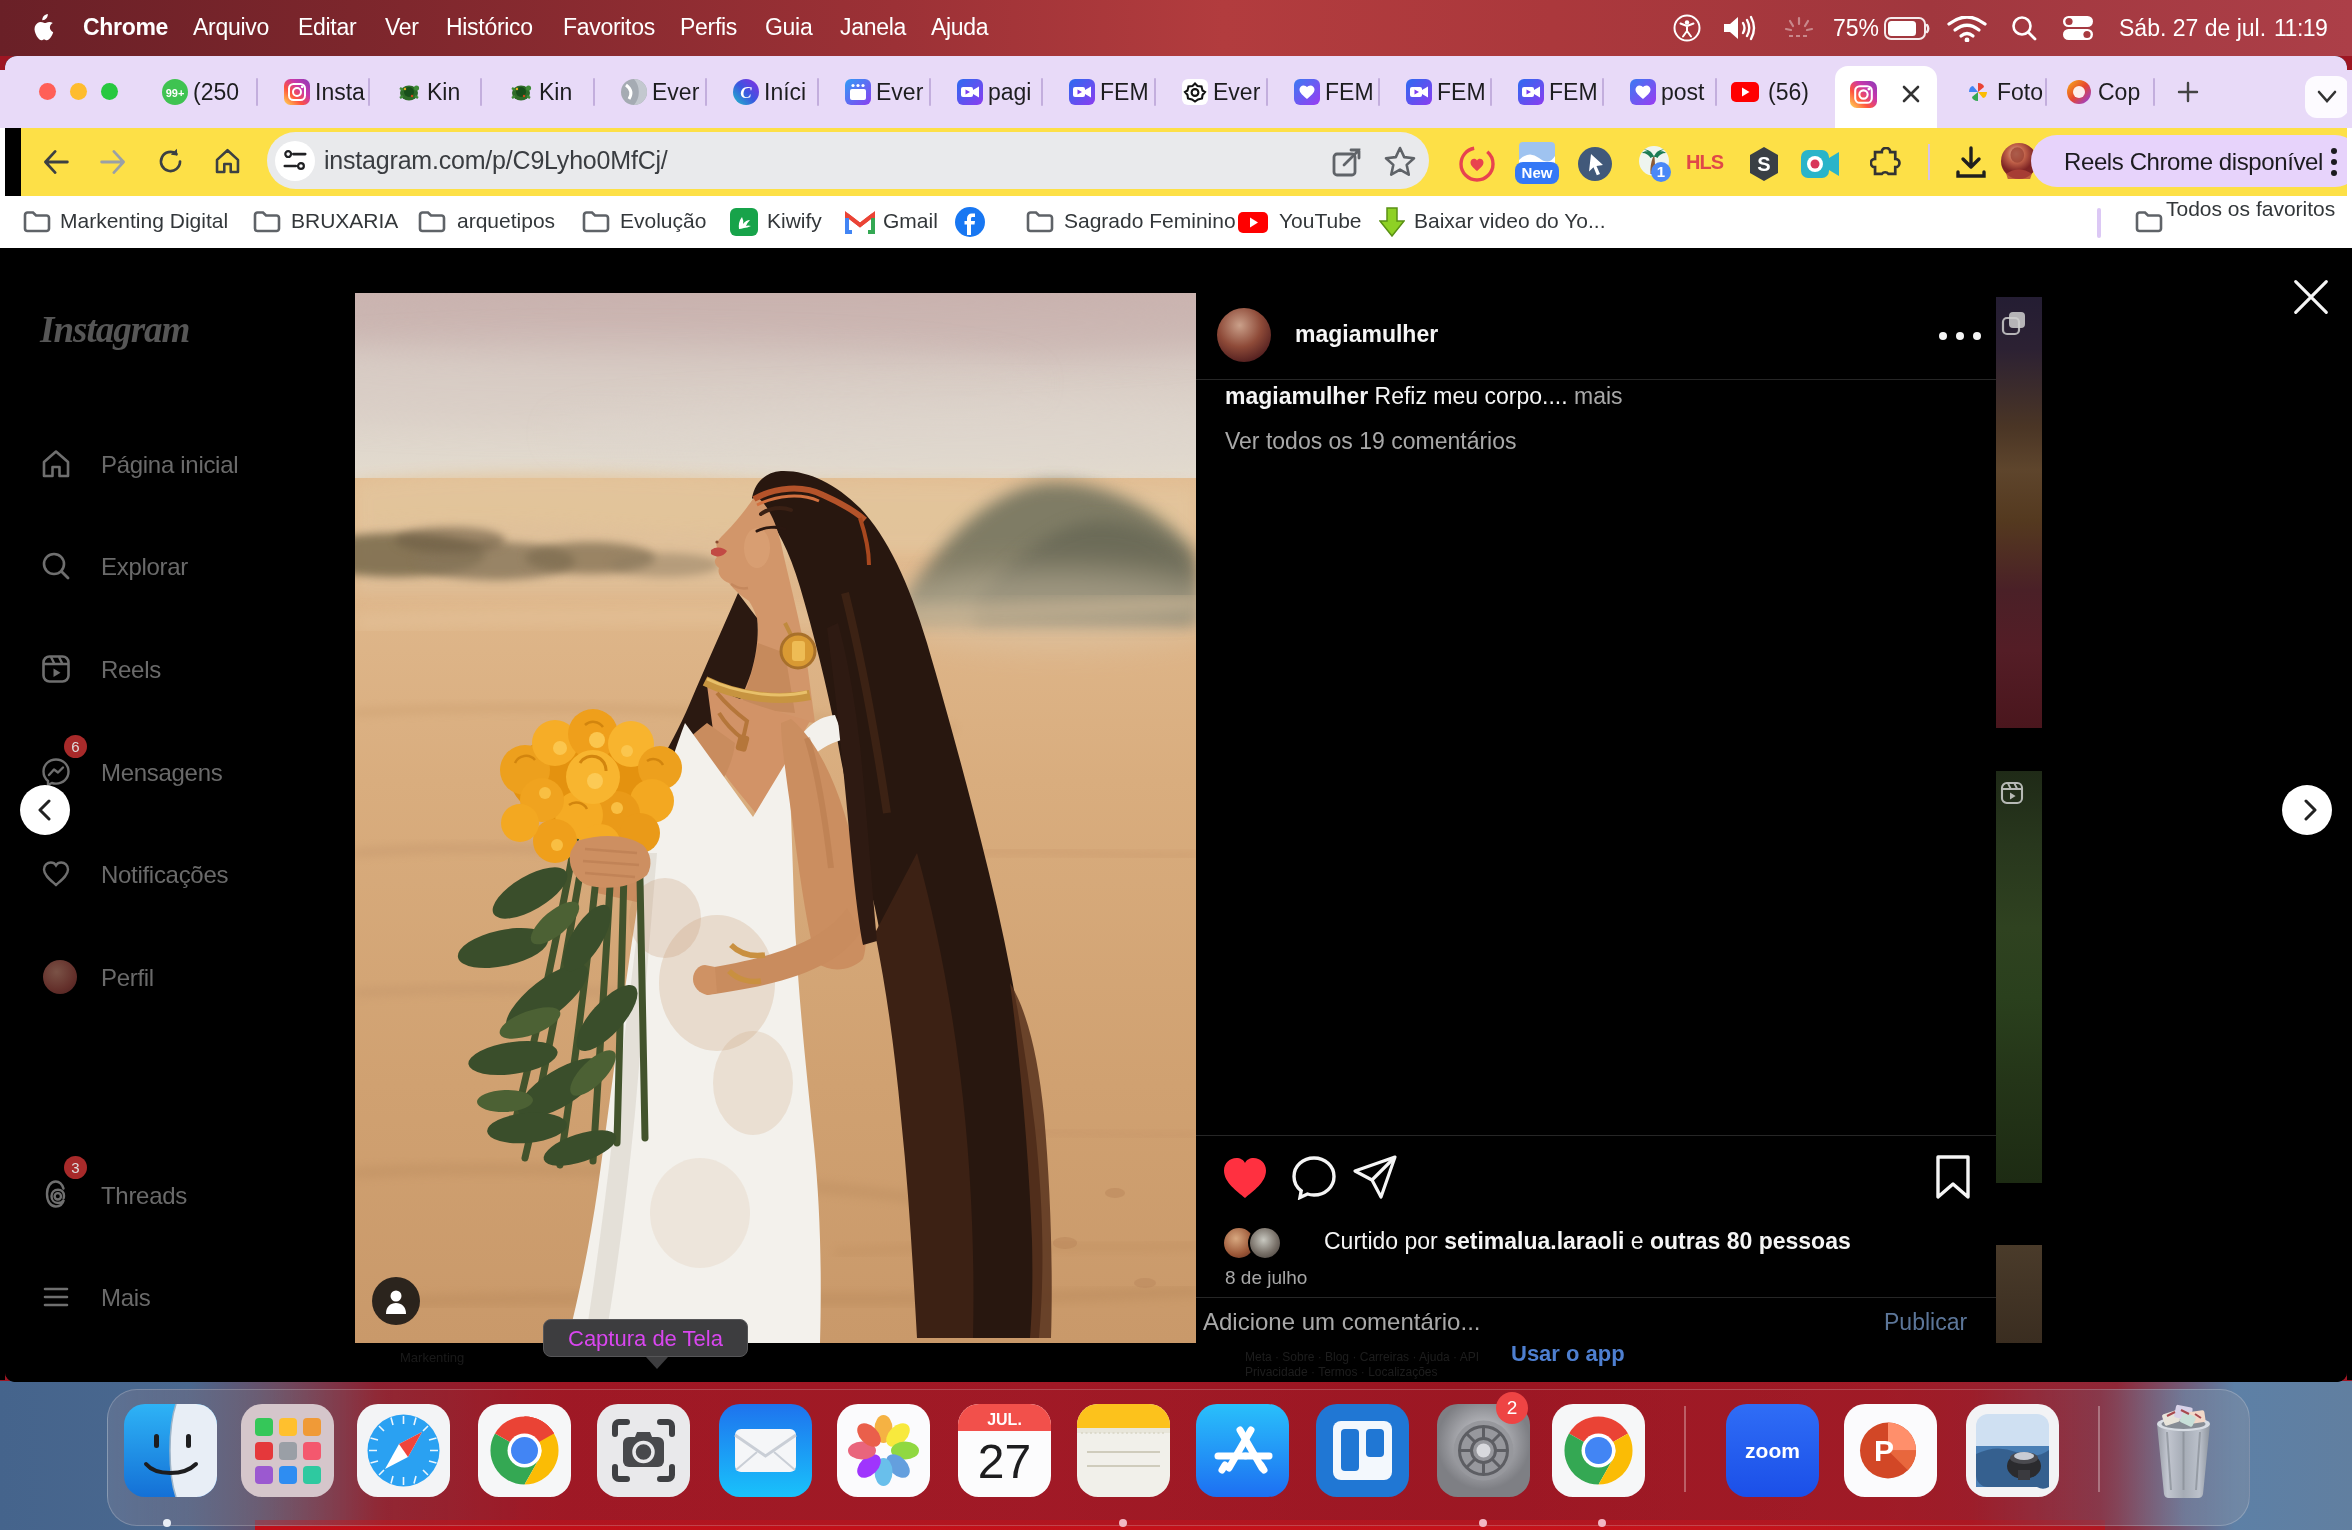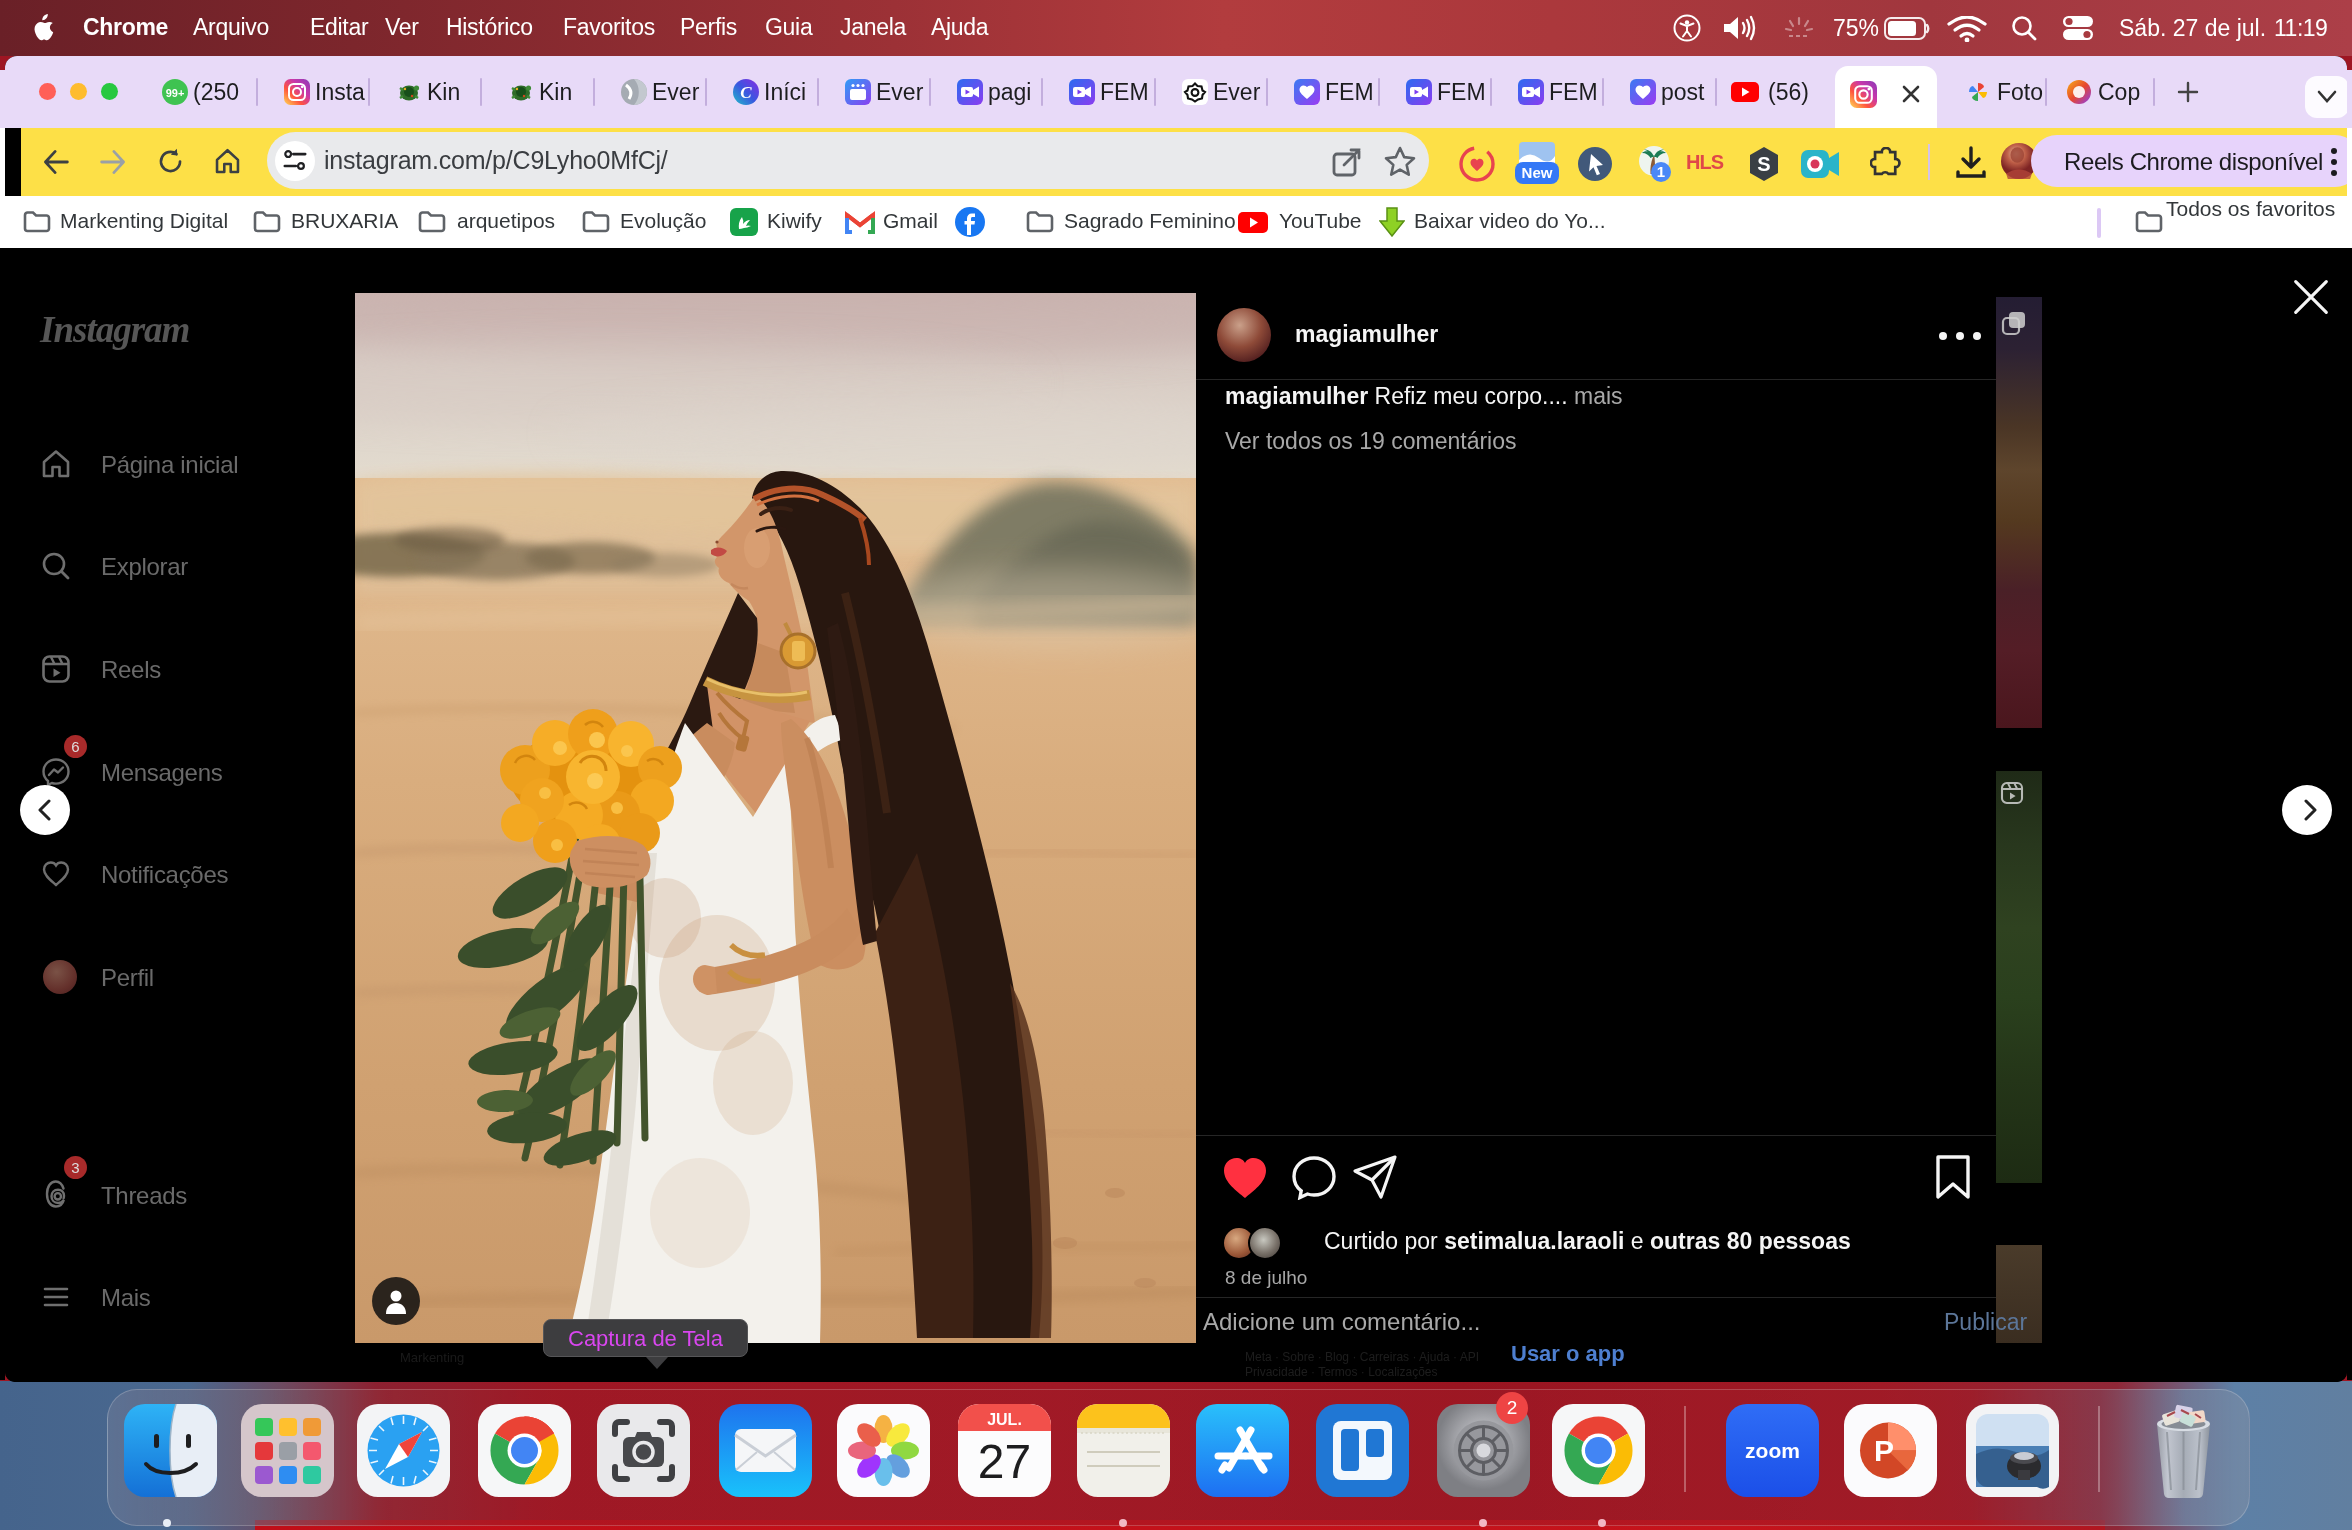--- a/index.html
+++ b/index.html
@@ -31,21 +31,21 @@
   <div id="wall-top" class="abs"></div>
   <div id="wall-bottom" class="abs"></div>
   <div id="wall-strip" class="abs"></div>
 
   <div id="menubar" class="abs" style="left:0;top:0;width:2352px;height:45px;color:#fff;">
     <svg class="abs" style="left:32px;top:14px" width="23" height="28" viewBox="0 0 23 28">
       <path fill="#fff" d="M15.8 0c.2 1.6-.5 3.2-1.4 4.3-1 1.2-2.6 2.1-4.1 2-.2-1.6.6-3.2 1.5-4.2C12.7 1 14.4.1 15.8 0zM20.8 8.9c-2.1-1.3-4.8-1-6.5-.2-.9.4-1.6.4-2.5 0-1.8-.8-4.2-1.2-6.2.2-2.8 1.9-3.7 5.4-2.7 8.9.9 3.1 2.5 6 4.6 7.7 1 .8 2.1.9 3.2.4.9-.4 1.8-.5 2.8 0 1.1.5 2.2.4 3.2-.4 2.2-1.7 4-5.2 4.5-7.3-2.2-1-3.4-2.8-3.3-4.9.1-1.9 1.2-3.4 2.9-4.4z"></path>
     </svg>
     <div class="abs mb" style="left:83px;font-weight:bold;">Chrome</div>
     <div class="abs mb" style="left:193px;">Arquivo</div>
-    <div class="abs mb" style="left:310px;">Editar</div>
+    <div class="abs mb" style="left:298px;">Editar</div>
     <div class="abs mb" style="left:385px;">Ver</div>
     <div class="abs mb" style="left:446px;">Histórico</div>
     <div class="abs mb" style="left:563px;">Favoritos</div>
     <div class="abs mb" style="left:680px;">Perfis</div>
     <div class="abs mb" style="left:765px;">Guia</div>
     <div class="abs mb" style="left:840px;">Janela</div>
     <div class="abs mb" style="left:931px;">Ajuda</div>
 
     <svg class="abs" style="left:1673px;top:14px" width="28" height="28" viewBox="0 0 28 28">
       <circle cx="14" cy="14" r="12.5" fill="none" stroke="#fff" stroke-width="2"></circle>
@@ -683,21 +683,21 @@
       </svg>
       <svg class="abs" style="left:1930px;top:906px" width="36" height="46" viewBox="0 0 36 46">
         <path d="M3 3 L33 3 L33 43 L18 30 L3 43 Z" fill="none" stroke="#f5f5f5" stroke-width="3.4" stroke-linejoin="round"></path>
       </svg>
       <div class="abs" style="left:1217px;top:978px;width:34px;height:34px;border-radius:50%;border:2px solid #000;background:radial-gradient(circle at 40% 35%,#d8a880,#9c5838 60%,#5e2c20);"></div>
       <div class="abs" style="left:1243px;top:978px;width:34px;height:34px;border-radius:50%;border:2px solid #000;background:radial-gradient(circle at 45% 40%,#c8c8c0,#787068 55%,#3a3430);"></div>
       <div class="abs white" style="left:1319px;top:980px;font-size:23px;">Curtido por <b>setimalua.laraoli</b> e <b>outras 80 pessoas</b></div>
       <div class="abs gray" style="left:1220px;top:1019px;font-size:19px;">8 de julho</div>
       <div class="abs" style="left:1191px;top:1049px;width:800px;height:1px;background:#262626;"></div>
       <div class="abs gray" style="left:1198px;top:1060px;font-size:24px;">Adicione um comentário...</div>
-      <div class="abs" style="left:1939px;top:1061px;font-size:23px;color:#5c7699;">Publicar</div>
+      <div class="abs" style="left:1879px;top:1061px;font-size:23px;color:#5c7699;">Publicar</div>
 
       <svg class="abs" style="left:2287px;top:30px" width="38" height="38" viewBox="0 0 36 36">
         <path d="M3.5 3.5 L32.5 32.5 M32.5 3.5 L3.5 32.5" stroke="#f5f5f5" stroke-width="3" stroke-linecap="round"></path>
       </svg>
 
       <div class="abs" style="left:15px;top:537px;width:50px;height:50px;border-radius:50%;background:#fff;"></div>
       <svg class="abs" style="left:30px;top:551px" width="20" height="22" viewBox="0 0 20 22">
         <path d="M14 2 L5 11 L14 20" stroke="#222" stroke-width="3" fill="none" stroke-linecap="round" stroke-linejoin="round"></path>
       </svg>
       <div class="abs" style="left:2277px;top:537px;width:50px;height:50px;border-radius:50%;background:#fff;"></div>

